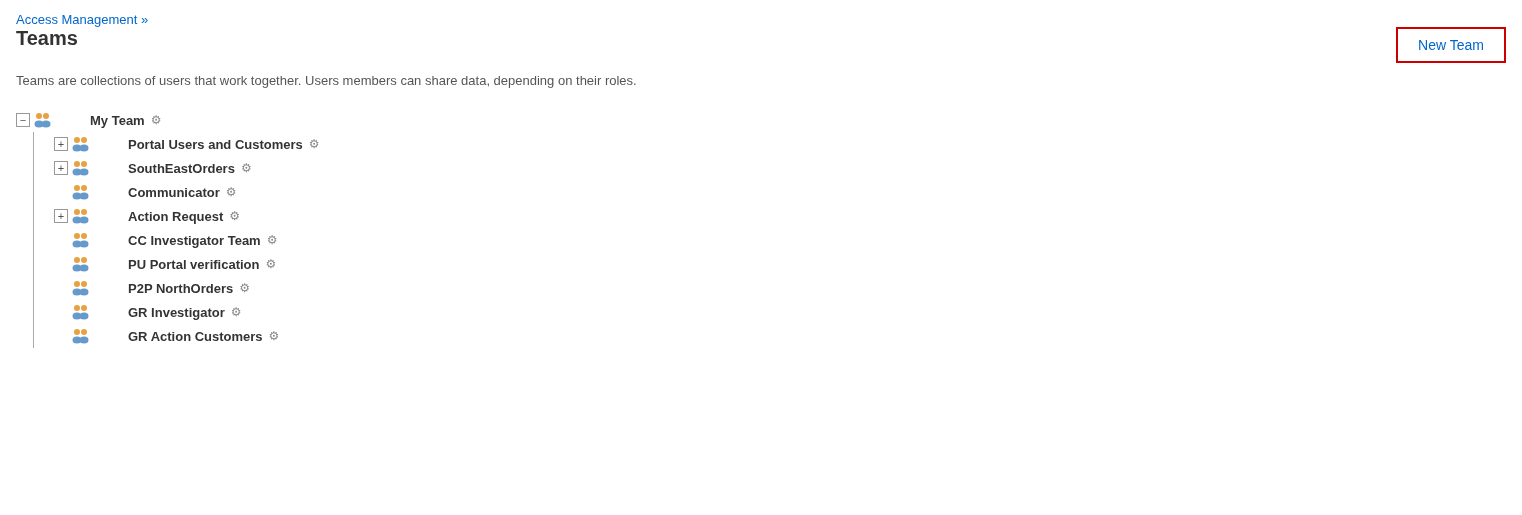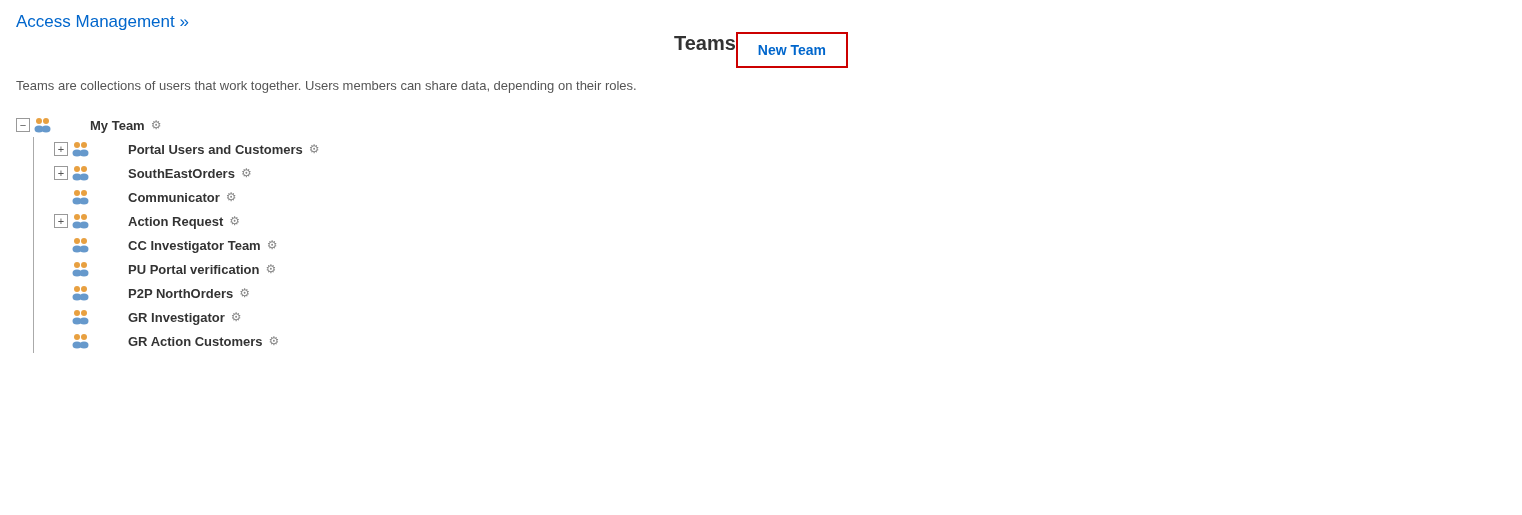--- a/index.html
+++ b/index.html
@@ -5,44 +5,44 @@
     * { box-sizing: border-box; margin: 0; padding: 0; }
     body {
       font-family: Arial, sans-serif;
       font-size: 13px;
       color: #333;
       background: #fff;
       padding: 12px 16px;
     }
     .breadcrumb {
       color: #0066cc;
-      font-size: 17px;
+      font-size: 13px;
       margin-bottom: 4px;
       cursor: pointer;
       text-align: right;
     }
     .page-header {
       display: flex;
       align-items: flex-start;
-      justify-content: center;
+      justify-content: space-between;
       margin-bottom: 10px;
     }
     .page-title {
       font-size: 20px;
       font-weight: bold;
       color: #333;
     }
     .new-team-btn {
       border: 2px solid #cc0000;
       color: #0066cc;
       background: #fff;
       padding: 8px 20px;
       font-size: 14px;
       cursor: pointer;
-      font-weight: bold;
+      font-weight: normal;
     }
     .description {
       color: #555;
       font-size: 13px;
       margin-bottom: 20px;
     }
     .expand-icon {
       display: inline-block;
       width: 14px;
       height: 14px;

